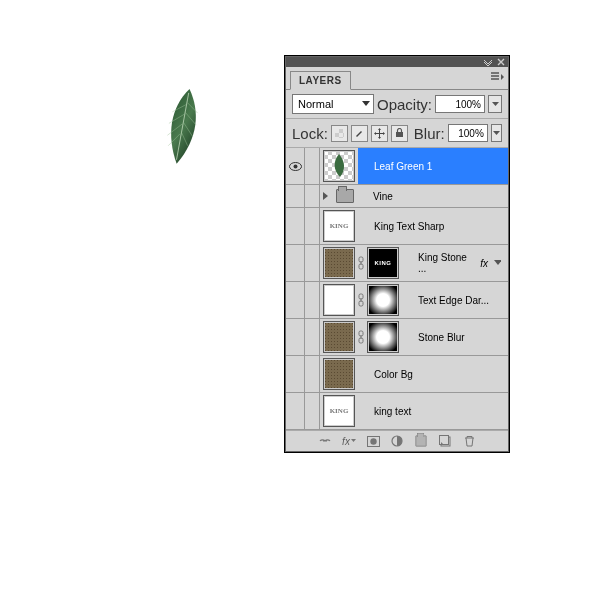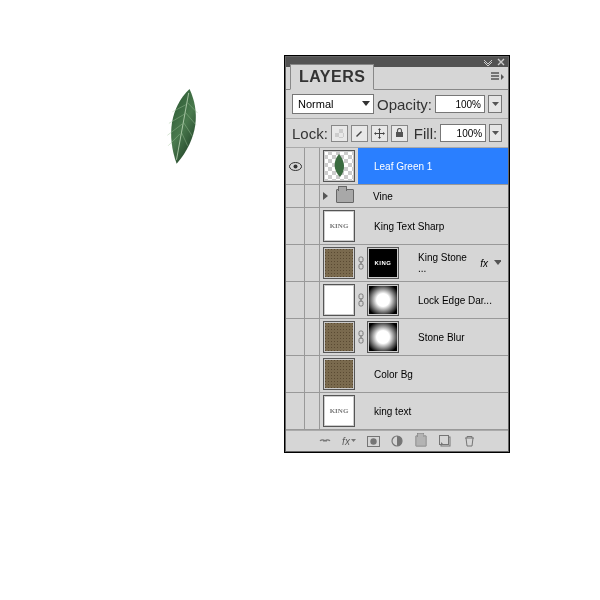--- a/index.html
+++ b/index.html
@@ -50,21 +50,21 @@
     padding-left: 4px;
     border-bottom: 1px solid #888;
     position: relative;
   }
   .tab {
     padding: 3px 8px;
     background: #d6d6d6;
     border: 1px solid #888;
     border-bottom: 1px solid #d6d6d6;
     margin-bottom: -1px;
-    font-size: 16px;
+    font-size: 10px;
     letter-spacing: 0.5px;
     font-weight: bold;
     color: #333;
   }
   .tab-menu {
     position: absolute;
     right: 4px;
     top: 4px;
   }
   .row1, .row2 {
@@ -280,21 +280,21 @@
           </svg>
       </div>
       <div class="lock-box">
         <svg width="9" height="10">
             <rect x="1" y="4" width="7" height="5" fill="#555"></rect>
             <path d="M2.5 4 V2.5 a2 2 0 0 1 4 0 V4" stroke="#555" fill="none" stroke-width="1.2"></path>
           </svg>
       </div>
     </div>
     <div style="flex:1"></div>
-    <span class="label">Fill:</span>
+    <span class="label">Blur:</span>
     <div class="numbox">100%</div>
     <div class="tri-btn">
       <svg width="7" height="5">
           <path d="M0 0 L3.5 4 L7 0 Z" fill="#555"></path>
         </svg>
     </div>
   </div>
 
   <div class="layers" id="layers-list">
       <div class="layer sel">
@@ -368,21 +368,21 @@
           <div class="link">
             <svg width="6" height="14">
               <rect x="1" y="1" width="4" height="5" rx="1.5" fill="none" stroke="#777"></rect>
               <rect x="1" y="8" width="4" height="5" rx="1.5" fill="none" stroke="#777"></rect>
               <line x1="3" y1="5" x2="3" y2="9" stroke="#777"></line>
             </svg>
           </div>
           <div class="thumb radial-mask"></div>
         </div>
         <div class="name-area">
-          <span>Lock Edge Dar...</span>
+          <span>Text Edge Dar...</span>
         </div>
       </div>
       <div class="layer">
         <div class="vis"></div>
         <div class="slot2"></div>
         <div class="thumbs">
           <div class="thumb noise"></div>
           <div class="link">
             <svg width="6" height="14">
               <rect x="1" y="1" width="4" height="5" rx="1.5" fill="none" stroke="#777"></rect>

